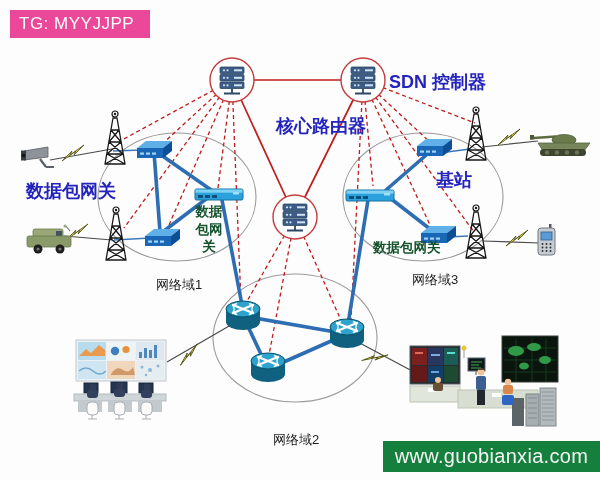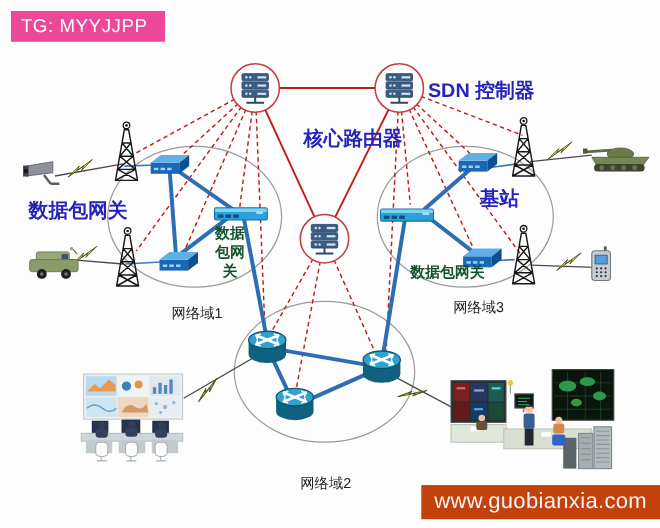--- a/index.html
+++ b/index.html
@@ -7,21 +7,21 @@
     position:relative;width:600px;height:480px;background:#fdfdfd;overflow:hidden;
     font-family:"Liberation Sans","DejaVu Sans",sans-serif;
   }
   #diagram-svg{position:absolute;left:0;top:0;}
   .abs{position:absolute;white-space:nowrap;}
   .hdr{
     left:10px;top:10px;width:140px;height:28px;background:#ec4899;color:#ffffff;
     font-size:17px;line-height:28px;padding-left:9px;letter-spacing:0.5px;box-sizing:border-box;
   }
   .wm{
-    left:383px;top:441px;width:217px;height:31px;background:#c2410c;color:#f4f4f4;
+    left:383px;top:441px;width:217px;height:31px;background:#15803d;color:#f4f4f4;
     font-size:20px;line-height:31px;text-align:center;letter-spacing:0.3px;
   }
   .lbl-blue{color:#2424bd;font-size:18px;font-weight:600;}
   .lbl-black{color:#1c1c1c;font-size:13px;}
   .lbl-purple{color:#14532d;font-size:13.5px;font-weight:700;}
   .wrap{white-space:normal;text-align:center;line-height:1.3;}
 </style>
 </head>
 <body>
 

